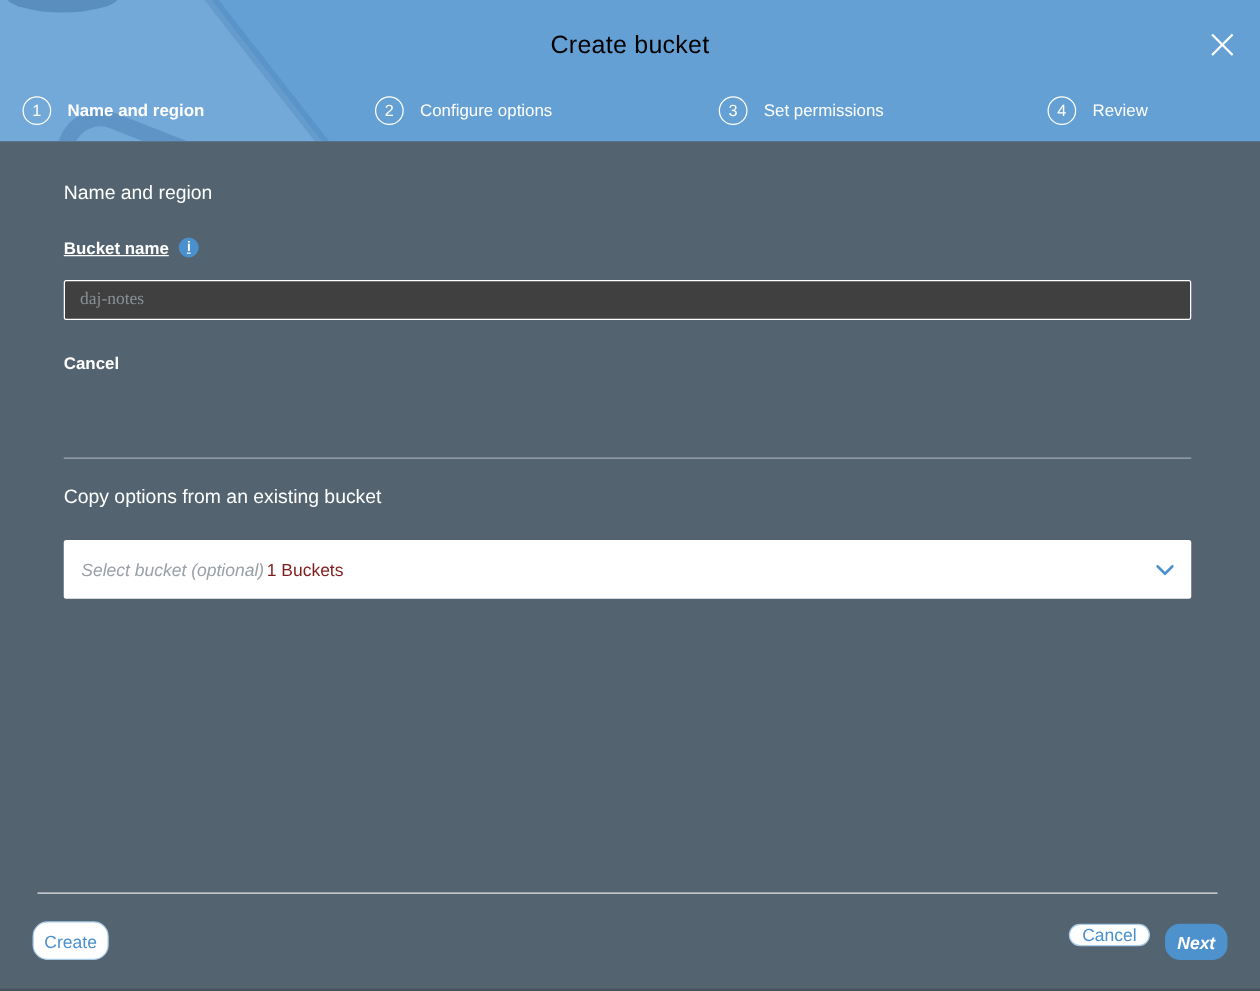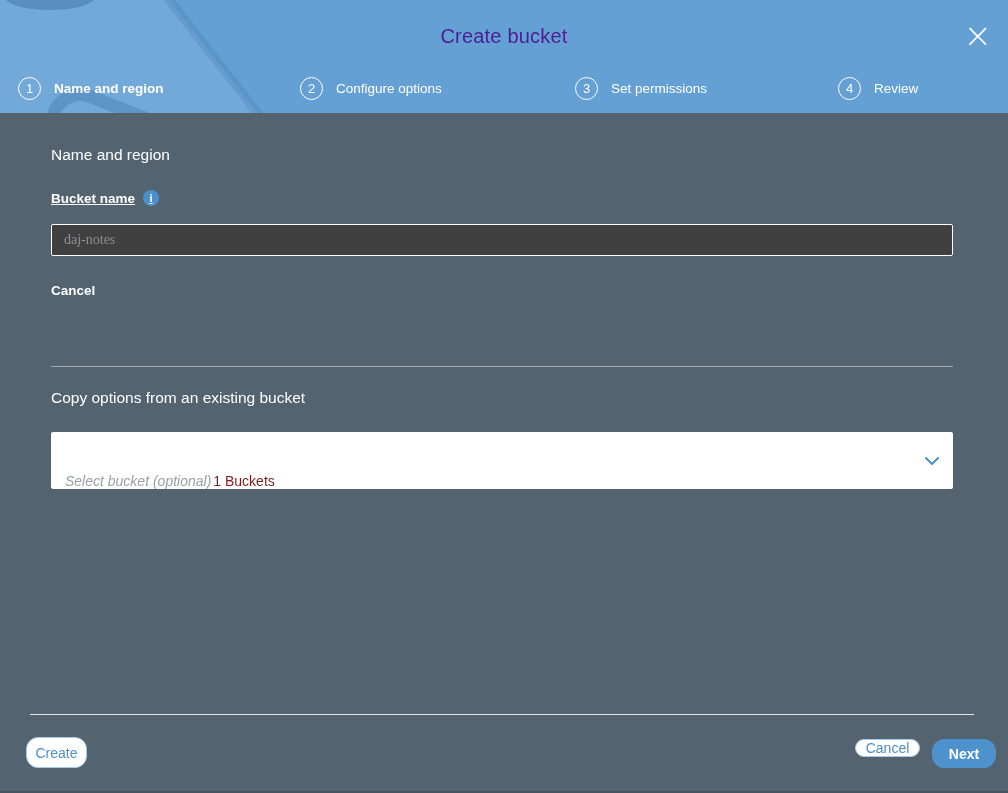--- a/index.html
+++ b/index.html
@@ -13,21 +13,21 @@
   .modal { position: absolute; inset: 0; }
 
   
   .header {
     position: absolute; top: 0; left: 0; width: 1008px; height: 113px;
     background: #64a0d4; overflow: hidden;
   }
   .watermark { position: absolute; top: 0; left: 0; pointer-events: none; }
   .dialog-title {
     position: absolute; top: 25px; left: 0; width: 100%;
-    text-align: center; color: #4c1d95; font-size: 20px; font-weight: 500;
+    text-align: center; color: #000000; font-size: 20px; font-weight: 500;
     letter-spacing: 0.2px;
   }
   .close-btn {
     position: absolute; top: 18px; right: 16px;
     color: #ffffff; font-size: 34px; font-weight: 300; line-height: 34px;
     cursor: pointer; font-family: "DejaVu Sans", sans-serif;
   }
 
   
   .steps { position: absolute; top: 77px; left: 0; width: 100%; height: 26px; }
@@ -68,21 +68,21 @@
     padding: 0 12px; font-size: 14px; color: #879196;
     font-family: Liberation Serif, serif; outline: none;
   }
   .select {
     position: absolute; left: 51px; width: 902px;
     background: #ffffff; border-radius: 2px;
     display: flex; align-items: center; padding: 0 14px;
     cursor: pointer;
   }
   .region-select { top: 315px; height: 32px; }
-  .copy-select { top: 432px; height: 57px; align-items: flex-end; }
+  .copy-select { top: 432px; height: 47px; }
   .select-value { font-size: 14px; color: #545b64; }
   .select-placeholder { font-size: 14px; color: #9aa0a6; font-style: italic; }
   .bucket-count { font-size: 14px; color: #7f1d1d; margin-left: 2px; }
   .chevron { position: absolute; right: 14px; top: 50%; transform: translateY(-50%); }
 
   .divider {
     position: absolute; left: 51px; top: 366px; width: 902px; height: 1px;
     background: rgba(255,255,255,0.45);
   }
   .copy-title {
@@ -103,21 +103,21 @@
   .btn.secondary {
     background: #ffffff; color: #4a90cc; border: 1px solid #a7cbe9;
     font-weight: 500;
   }
   .btn.primary {
     background: #4d92cc; color: #ffffff; border: 1px solid #4d92cc;
     font-weight: 700;
   }
   .create-btn { left: 26px; top: 737px; width: 61px; height: 31px; }
   .cancel-btn { left: 855px; top: 739px; width: 65px; height: 18px; }
-  .next-btn   { left: 932px; top: 739px; width: 64px; height: 29px; }
+  .next-btn   { left: 932px; top: 739px; width: 50px; height: 29px; font-style: italic; }
 
   .bottom-edge {
     position: absolute; left: 0; bottom: 0; width: 100%; height: 2px;
     background: #47525c;
   }
 </style>
 </head>
 <body>
 
 <div class="modal">

